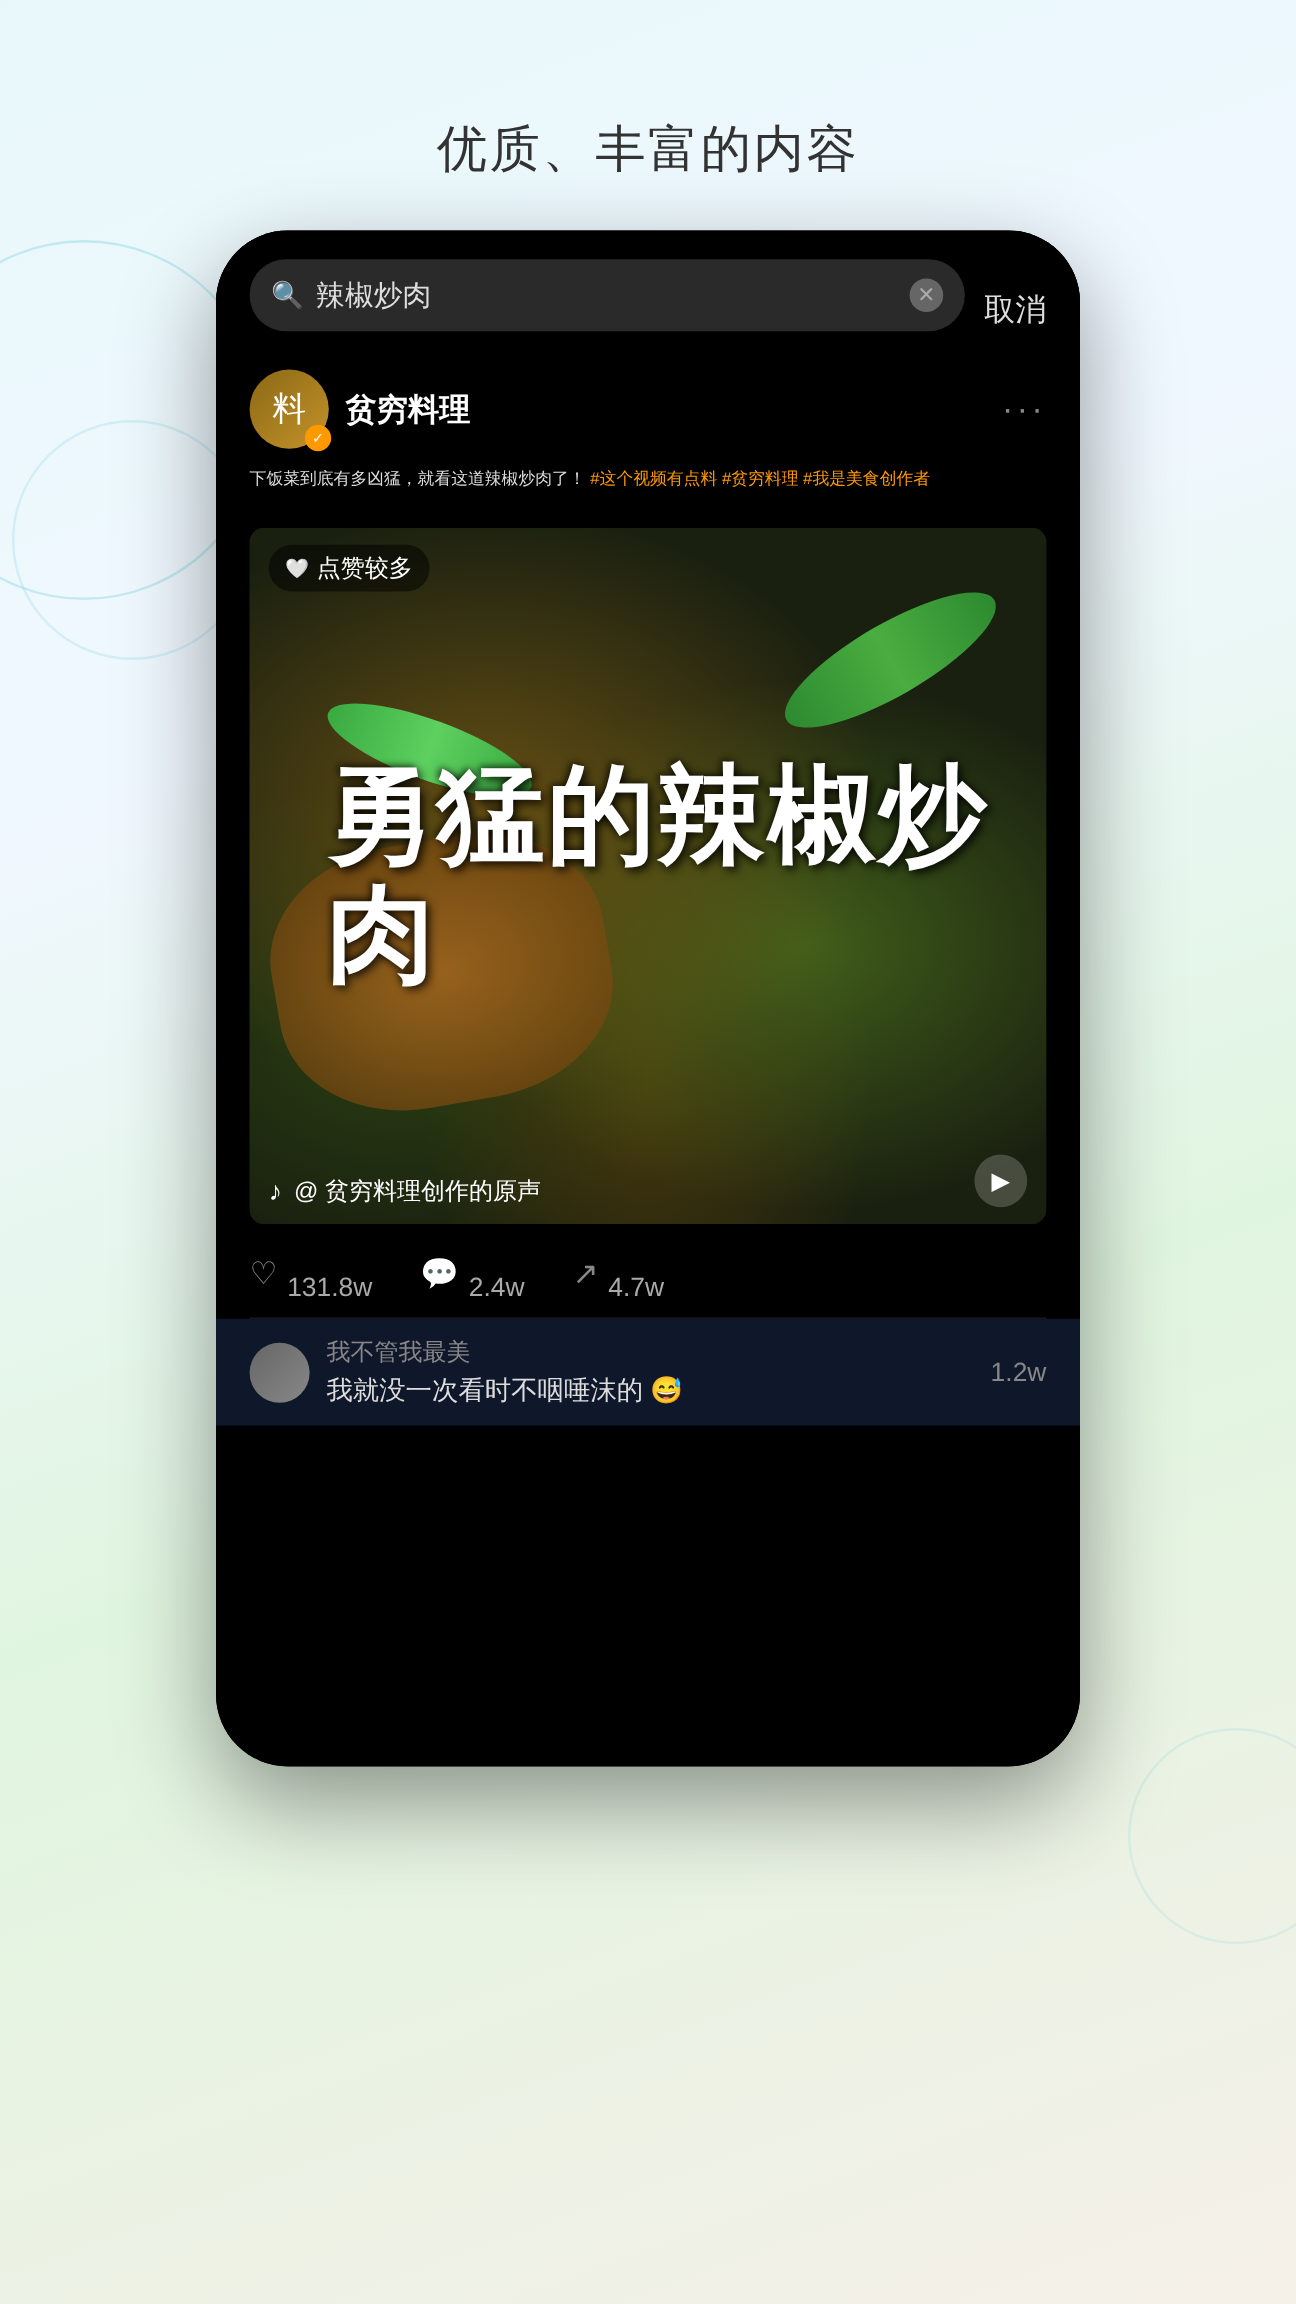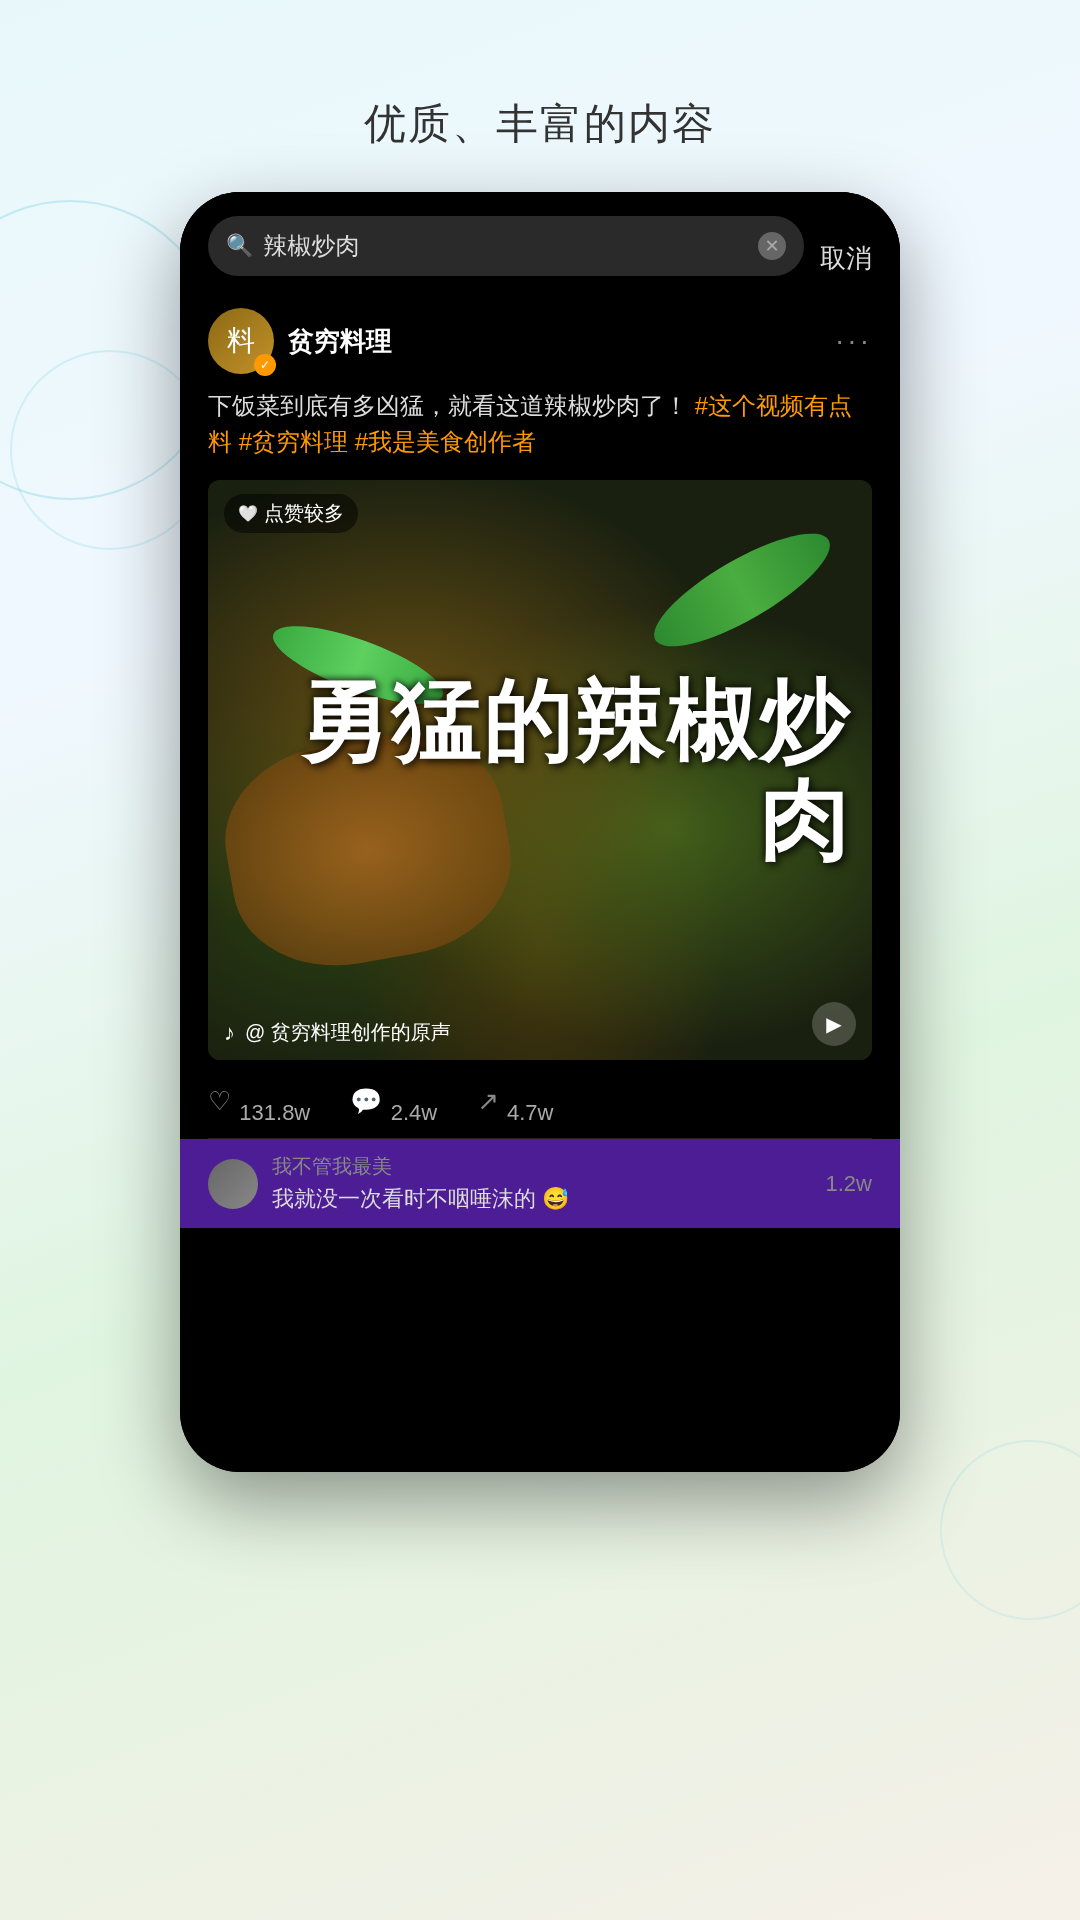--- a/index.html
+++ b/index.html
@@ -220,24 +220,24 @@
       font-weight: 600;
     }
     .more-btn {
       color: #888;
       font-size: 28px;
       letter-spacing: 3px;
     }
 
     
     .post-text {
-      font-size: 24px;
+      font-size: 14px;
       color: #ddd;
       line-height: 1.5;
-      margin-bottom: 20px;
+      margin-bottom: 31px;
     }
     .hashtag {
       color: #FE9900;
     }
 
     
     .video-thumb {
       width: 100%;
       height: 580px;
       background: linear-gradient(135deg, #1a1a0a 0%, #2d3a1a 20%, #1a2010 50%, #0d1508 100%);
@@ -289,21 +289,21 @@
       display: flex;
       align-items: center;
       justify-content: center;
     }
     .calligraphy-text {
       font-size: 90px;
       font-weight: 900;
       color: white;
       text-shadow: 3px 3px 8px rgba(0,0,0,0.8), -2px -2px 6px rgba(0,0,0,0.6);
       line-height: 1.1;
-      text-align: right;
+      text-align: left;
       font-family: "PingFang SC", "STKaiti", serif;
       letter-spacing: 2px;
       padding: 20px;
       margin-left: 44px;
     }
 
     
     .likes-badge {
       position: absolute;
       top: 14px; left: 16px;
@@ -374,21 +374,21 @@
     
     .divider {
       height: 1px;
       background: #222;
       margin: 0 28px;
     }
 
     
     .comment-preview {
       padding: 14px 28px;
-      background: #4c1d95;
+      background: #0f172a;
     }
     .comment-user-row {
       display: flex;
       align-items: center;
       gap: 14px;
     }
     .comment-avatar {
       width: 50px; height: 50px;
       border-radius: 50%;
       background: linear-gradient(135deg, #666, #888);

